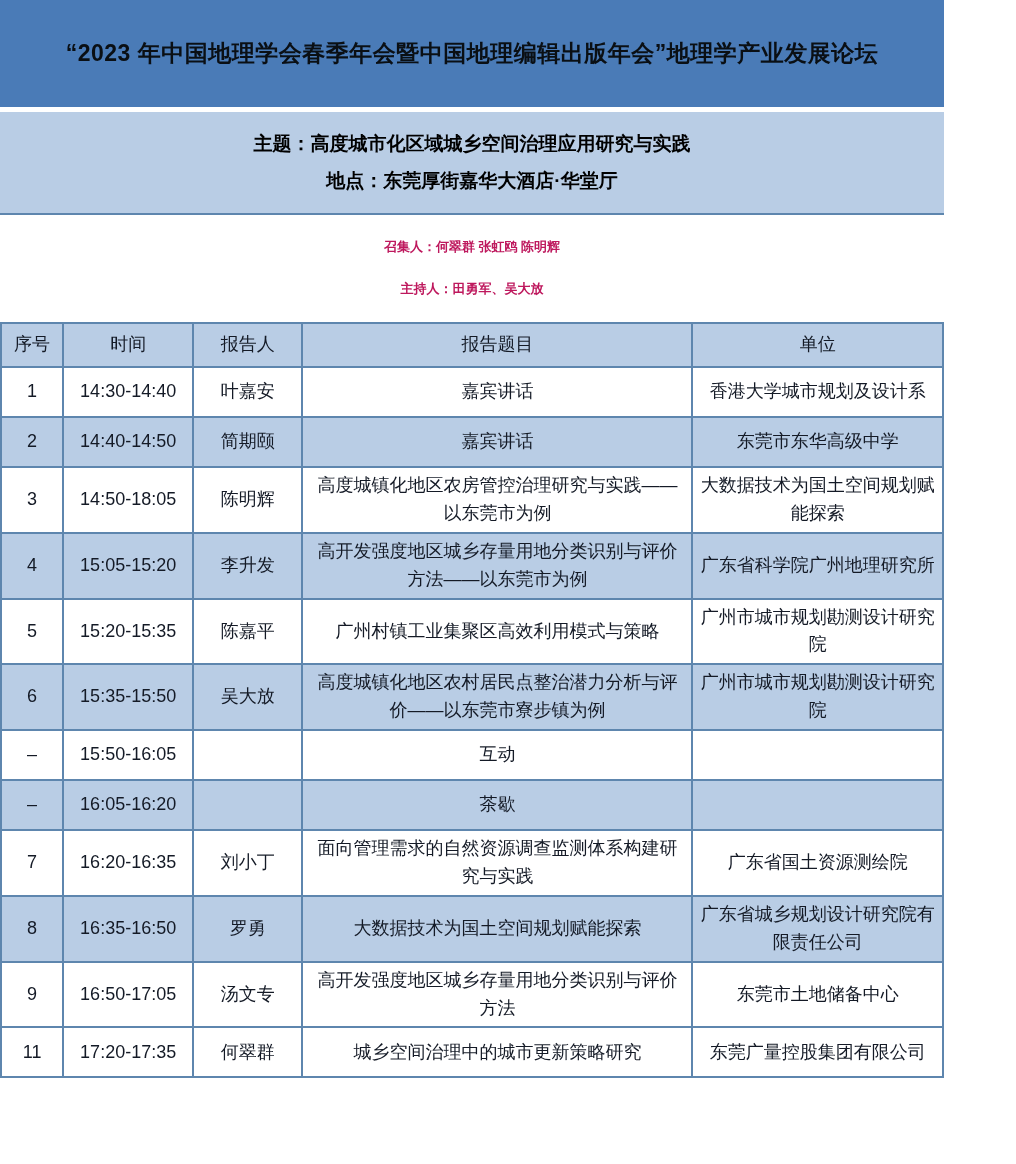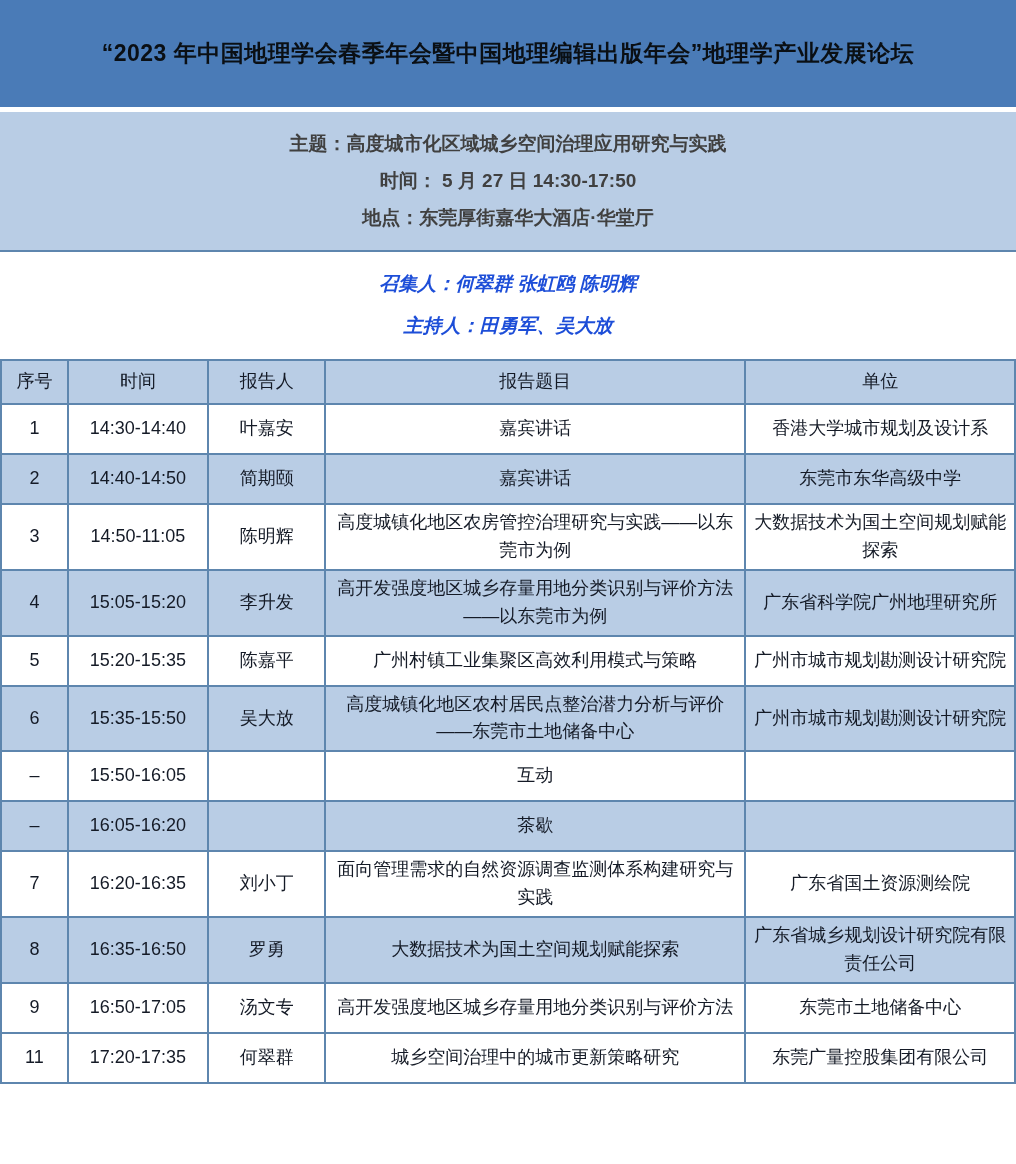--- a/index.html
+++ b/index.html
@@ -2,21 +2,21 @@
 <html><head>
 <meta charset="utf-8">
 <style>
   html, body {
     margin: 0;
     padding: 0;
     background: #ffffff;
     font-family: "Liberation Sans", "DejaVu Sans", sans-serif;
   }
   .page {
-    width: 1016px;
+    width: 944px;
     height: 1164px;
     background: #ffffff;
     overflow: hidden;
     position: relative;
   }
   
   .title-bar {
     height: 107px;
     background: #4a7bb7;
     display: flex;
@@ -35,38 +35,37 @@
   }
   .gap-white { height: 5px; background: #ffffff; }
   
   .info-band {
     background: #b9cde5;
     border-bottom: 2px solid #5e86ae;
     padding: 13px 0 14px 0;
     text-align: center;
   }
   .info-line {
-    color: #404040;
+    color: #000000;
     font-size: 19px;
     font-weight: 700;
     line-height: 37px;
     text-align: center;
   }
   
   .people-band {
     background: #ffffff;
     padding: 11px 0 12px 0;
     text-align: center;
   }
   .people-line {
-    color: #1d4ed8;
-    font-size: 19px;
+    color: #be185d;
+    font-size: 13px;
     font-weight: 700;
     line-height: 42px;
-    font-style: italic;
   }
   
   table.agenda {
     width: 100%;
     border-collapse: collapse;
     table-layout: fixed;
   }
   table.agenda th, table.agenda td {
     border: 2px solid #5e86ae;
     text-align: center;
@@ -99,21 +98,20 @@
 <div class="page">
 
   <div class="title-bar">
     <div class="title-text">“2023 年中国地理学会春季年会暨中国地理编辑出版年会”地理学产业发展论坛</div>
   </div>
 
   <div class="gap-white"></div>
 
   <div class="info-band">
     <div class="info-line">主题：高度城市化区域城乡空间治理应用研究与实践</div>
-    <div class="info-line">时间： 5 月 27 日 14:30-17:50</div>
     <div class="info-line">地点：东莞厚街嘉华大酒店·华堂厅</div>
   </div>
 
   <div class="people-band">
     <div class="people-line">召集人：何翠群 张虹鸥 陈明辉</div>
     <div class="people-line">主持人：田勇军、吴大放</div>
   </div>
 
   <table class="agenda">
     <colgroup>
@@ -142,21 +140,21 @@
   </tr>
         <tr class="row-blue">
     <td>2</td>
     <td>14:40-14:50</td>
     <td>简期颐</td>
     <td>嘉宾讲话</td>
     <td>东莞市东华高级中学</td>
   </tr>
         <tr class="row-white">
     <td>3</td>
-    <td>14:50-11:05</td>
+    <td>14:50-18:05</td>
     <td>陈明辉</td>
     <td>高度城镇化地区农房管控治理研究与实践——以东莞市为例</td>
     <td>大数据技术为国土空间规划赋能探索</td>
   </tr>
         <tr class="row-blue">
     <td>4</td>
     <td>15:05-15:20</td>
     <td>李升发</td>
     <td>高开发强度地区城乡存量用地分类识别与评价方法——以东莞市为例</td>
     <td>广东省科学院广州地理研究所</td>
@@ -165,21 +163,21 @@
     <td>5</td>
     <td>15:20-15:35</td>
     <td>陈嘉平</td>
     <td>广州村镇工业集聚区高效利用模式与策略</td>
     <td>广州市城市规划勘测设计研究院</td>
   </tr>
         <tr class="row-blue">
     <td>6</td>
     <td>15:35-15:50</td>
     <td>吴大放</td>
-    <td>高度城镇化地区农村居民点整治潜力分析与评价——东莞市土地储备中心</td>
+    <td>高度城镇化地区农村居民点整治潜力分析与评价——以东莞市寮步镇为例</td>
     <td>广州市城市规划勘测设计研究院</td>
   </tr>
         <tr class="row-white">
     <td>–</td>
     <td>15:50-16:05</td>
     <td></td>
     <td>互动</td>
     <td></td>
   </tr>
         <tr class="row-blue">

